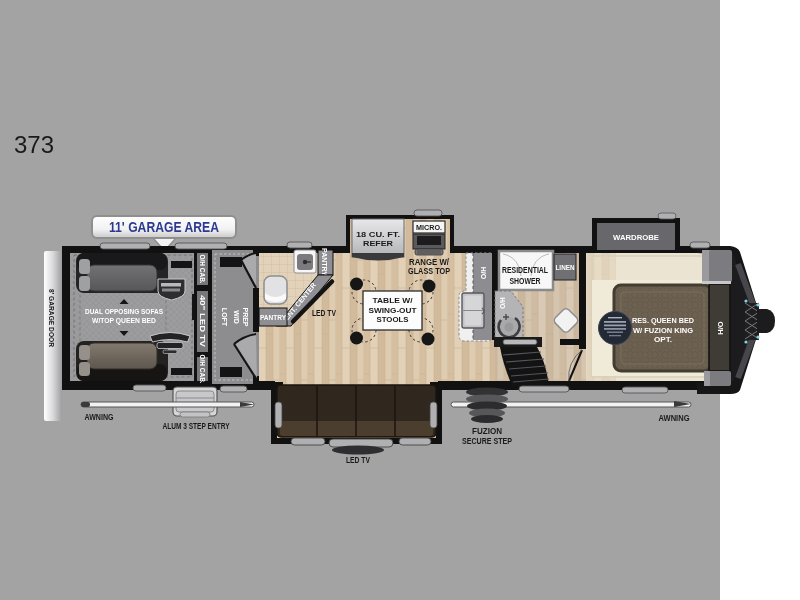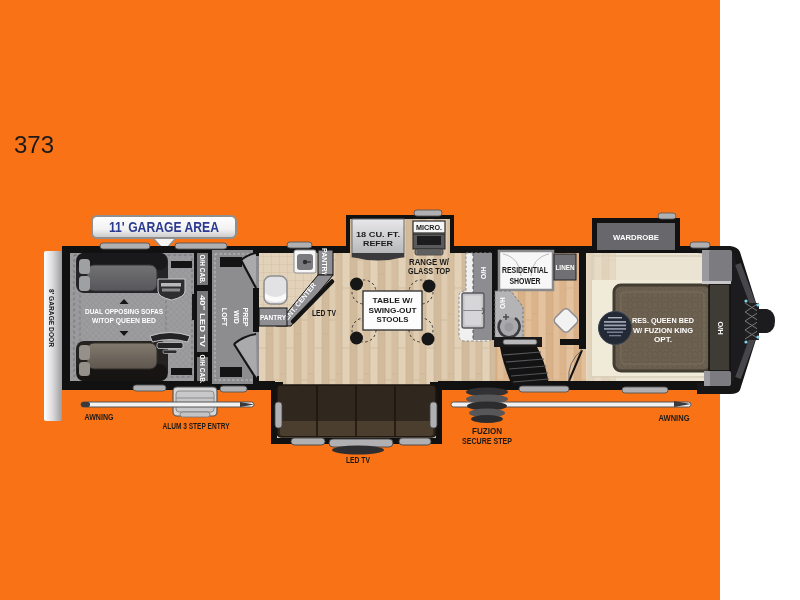--- a/index.html
+++ b/index.html
@@ -1,16 +1,16 @@
 <!DOCTYPE html>
 <html><head>
 <meta charset="utf-8">
 <style>
   html,body{margin:0;padding:0;background:#ffffff;}
-  .wrap{width:720px;height:600px;position:relative;background:#f97316;}
+  .wrap{width:720px;height:600px;position:relative;background:#a3a3a3;}
   svg{position:absolute;top:0;left:0;}
   text{font-family:"Liberation Sans",sans-serif;}
 </style>
 </head>
 <body>
 <div class="wrap">
 <svg width="800" height="600" viewBox="0 0 800 600">
 <defs>
   <linearGradient id="rampg" x1="0" y1="0" x2="1" y2="0">
     <stop offset="0" stop-color="#ffffff"></stop>

